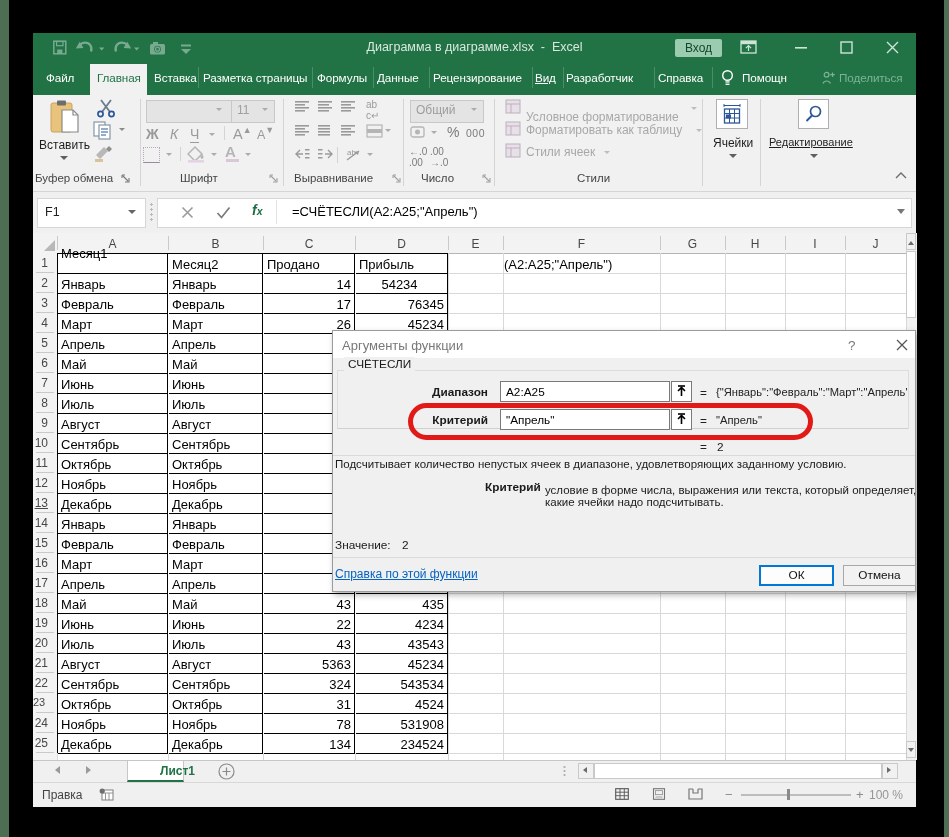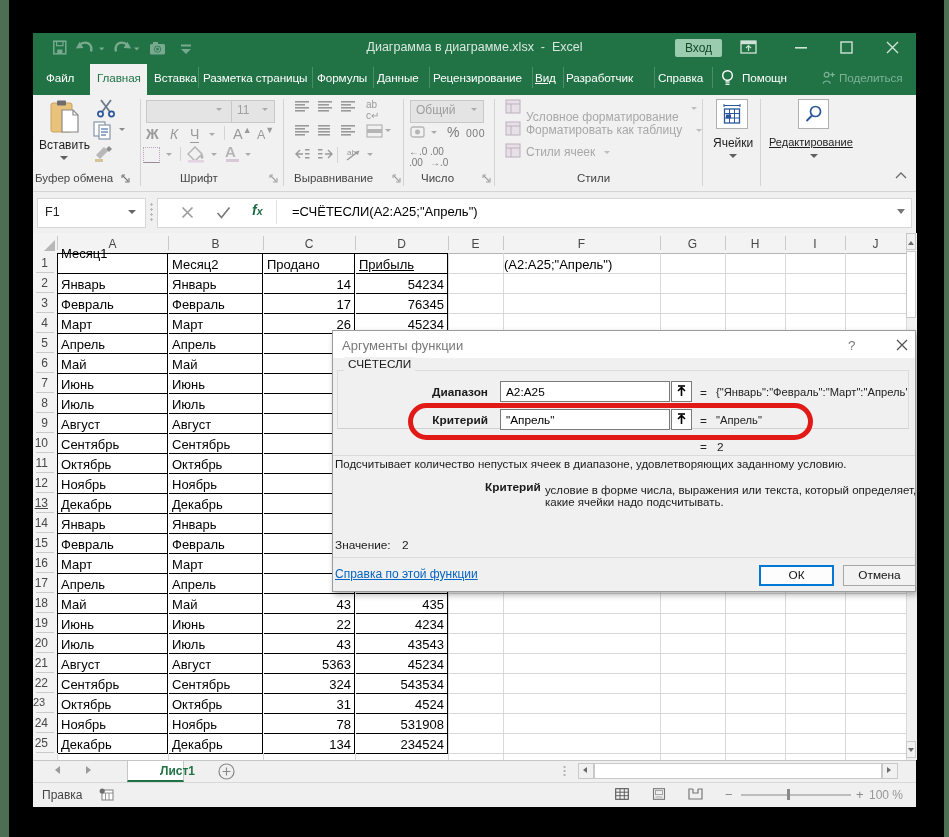--- a/index.html
+++ b/index.html
@@ -381,29 +381,29 @@
 <div class="ab" style="left:355px;top:753px;width:1px;height:7px;background:#d9d9d9;"></div>
 <div class="tx" style="left:504px;top:257px;font-size:13px;color:#000;">(A2:A25;"Апрель")</div>
 <div class="ab" style="left:57px;top:253px;width:391px;height:500px;border-left:1px solid #000;border-top:1px solid #000;box-sizing:border-box;"></div>
 <div class="ab" style="left:58px;top:254px;width:110px;height:20px;border-right:1px solid #000;border-bottom:1px solid #000;box-sizing:border-box;background:#fff;"></div>
 <div class="tx" style="left:61px;top:246px;font-size:13px;color:#000;">Месяц1</div>
 <div class="ab" style="left:169px;top:254px;width:94px;height:20px;border-right:1px solid #000;border-bottom:1px solid #000;box-sizing:border-box;background:#fff;"></div>
 <div class="tx" style="left:172px;top:257px;font-size:13px;color:#000;">Месяц2</div>
 <div class="ab" style="left:264px;top:254px;width:91px;height:20px;border-right:1px solid #000;border-bottom:1px solid #000;box-sizing:border-box;background:#fff;"></div>
 <div class="tx" style="left:267px;top:257px;font-size:13px;color:#000;">Продано</div>
 <div class="ab" style="left:356px;top:254px;width:92px;height:20px;border-right:1px solid #000;border-bottom:1px solid #000;box-sizing:border-box;background:#fff;"></div>
-<div class="tx" style="left:359px;top:257px;font-size:13px;color:#000;text-decoration:underline;">Прибыль</div>
+<div class="tx" style="left:359px;top:257px;font-size:13px;color:#000;">Прибыль</div>
 <div class="ab" style="left:58px;top:274px;width:110px;height:20px;border-right:1px solid #000;border-bottom:1px solid #000;box-sizing:border-box;background:#fff;"></div>
 <div class="tx" style="left:61px;top:277px;font-size:13px;color:#000;">Январь</div>
 <div class="ab" style="left:169px;top:274px;width:94px;height:20px;border-right:1px solid #000;border-bottom:1px solid #000;box-sizing:border-box;background:#fff;"></div>
 <div class="tx" style="left:172px;top:277px;font-size:13px;color:#000;">Январь</div>
 <div class="ab" style="left:264px;top:274px;width:91px;height:20px;border-right:1px solid #000;border-bottom:1px solid #000;box-sizing:border-box;background:#fff;"></div>
 <div class="tx" style="left:263px;top:277px;width:88px;text-align:right;font-size:13px;color:#000;">14</div>
 <div class="ab" style="left:356px;top:274px;width:92px;height:20px;border-right:1px solid #000;border-bottom:1px solid #000;box-sizing:border-box;background:#fff;"></div>
-<div class="tx" style="left:355px;top:277px;width:89px;text-align:right;font-size:13px;color:#000;">54234</div>
+<div class="tx" style="left:355px;top:277px;width:89px;text-align:center;font-size:13px;color:#000;">54234</div>
 <div class="ab" style="left:58px;top:294px;width:110px;height:20px;border-right:1px solid #000;border-bottom:1px solid #000;box-sizing:border-box;background:#fff;"></div>
 <div class="tx" style="left:61px;top:297px;font-size:13px;color:#000;">Февраль</div>
 <div class="ab" style="left:169px;top:294px;width:94px;height:20px;border-right:1px solid #000;border-bottom:1px solid #000;box-sizing:border-box;background:#fff;"></div>
 <div class="tx" style="left:172px;top:297px;font-size:13px;color:#000;">Февраль</div>
 <div class="ab" style="left:264px;top:294px;width:91px;height:20px;border-right:1px solid #000;border-bottom:1px solid #000;box-sizing:border-box;background:#fff;"></div>
 <div class="tx" style="left:263px;top:297px;width:88px;text-align:right;font-size:13px;color:#000;">17</div>
 <div class="ab" style="left:356px;top:294px;width:92px;height:20px;border-right:1px solid #000;border-bottom:1px solid #000;box-sizing:border-box;background:#fff;"></div>
 <div class="tx" style="left:355px;top:297px;width:89px;text-align:right;font-size:13px;color:#000;">76345</div>
 <div class="ab" style="left:58px;top:314px;width:110px;height:20px;border-right:1px solid #000;border-bottom:1px solid #000;box-sizing:border-box;background:#fff;"></div>
 <div class="tx" style="left:61px;top:317px;font-size:13px;color:#000;">Март</div>

